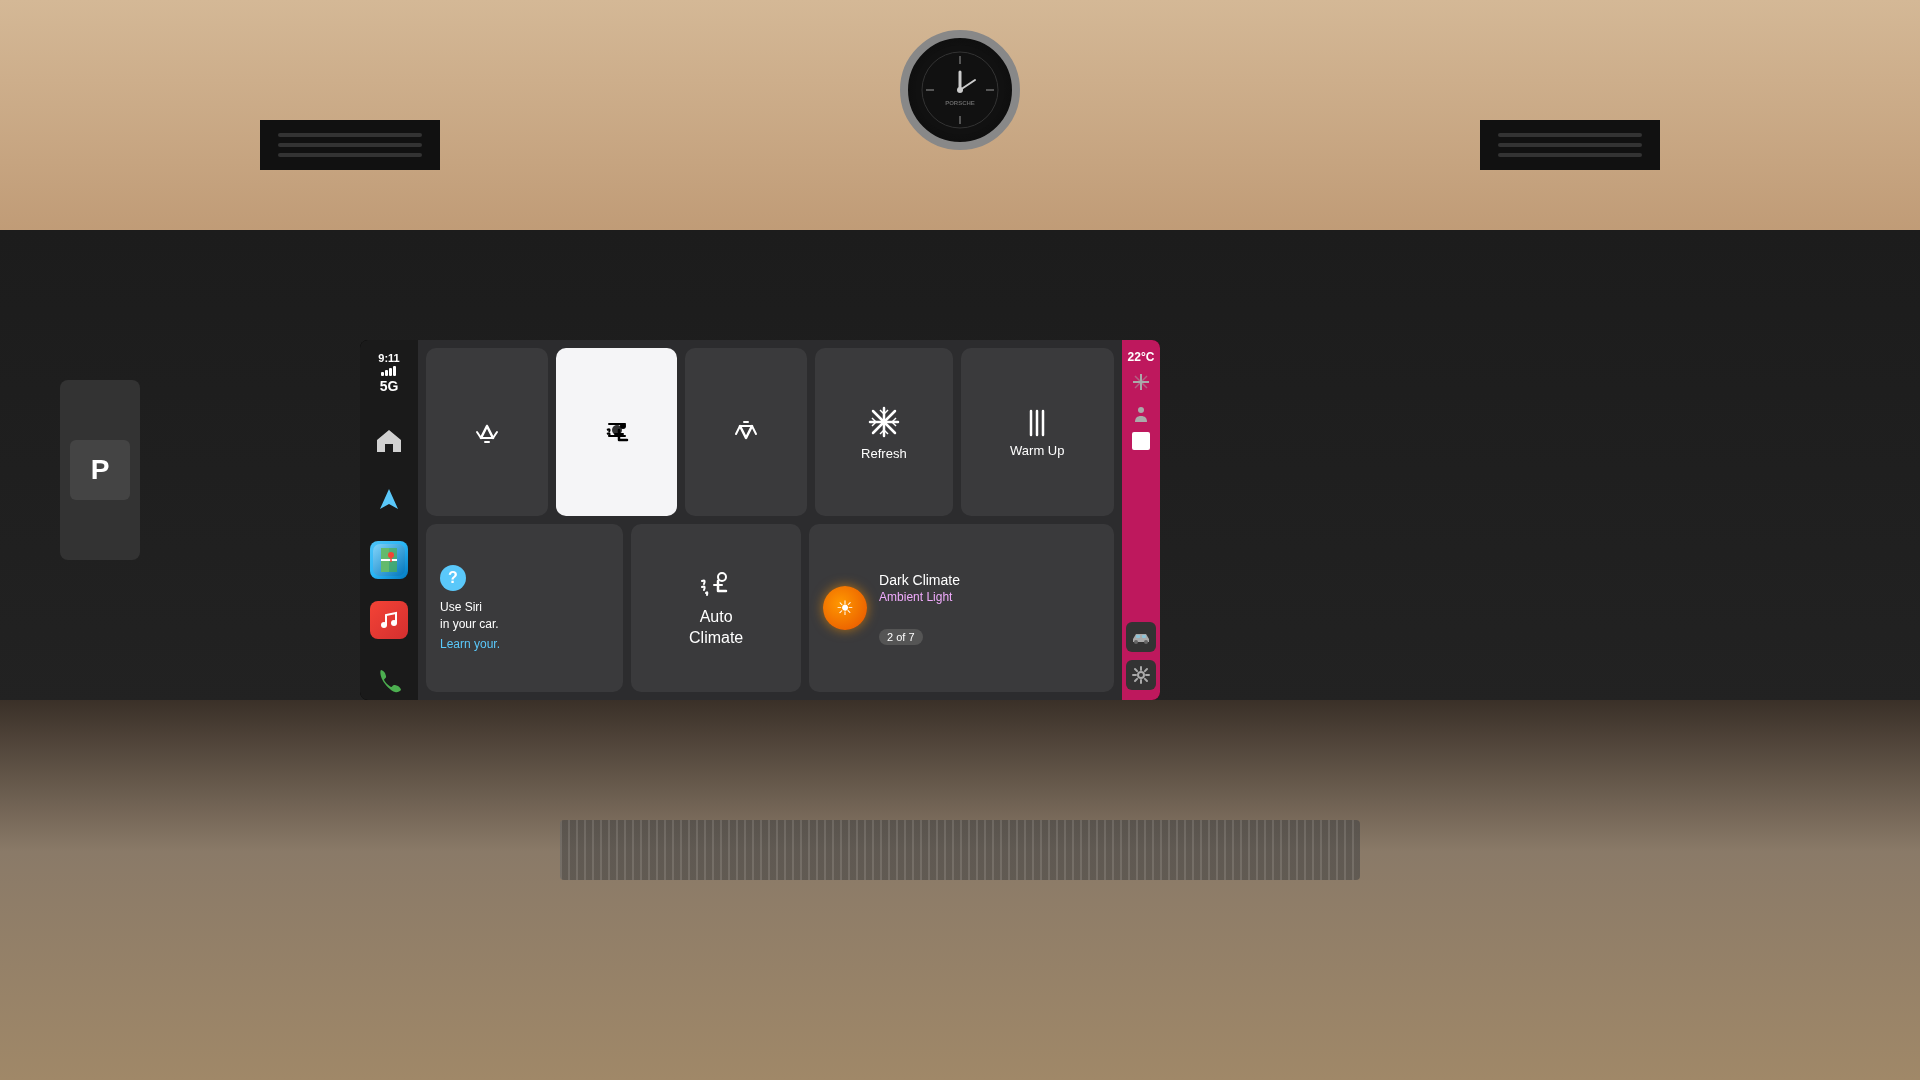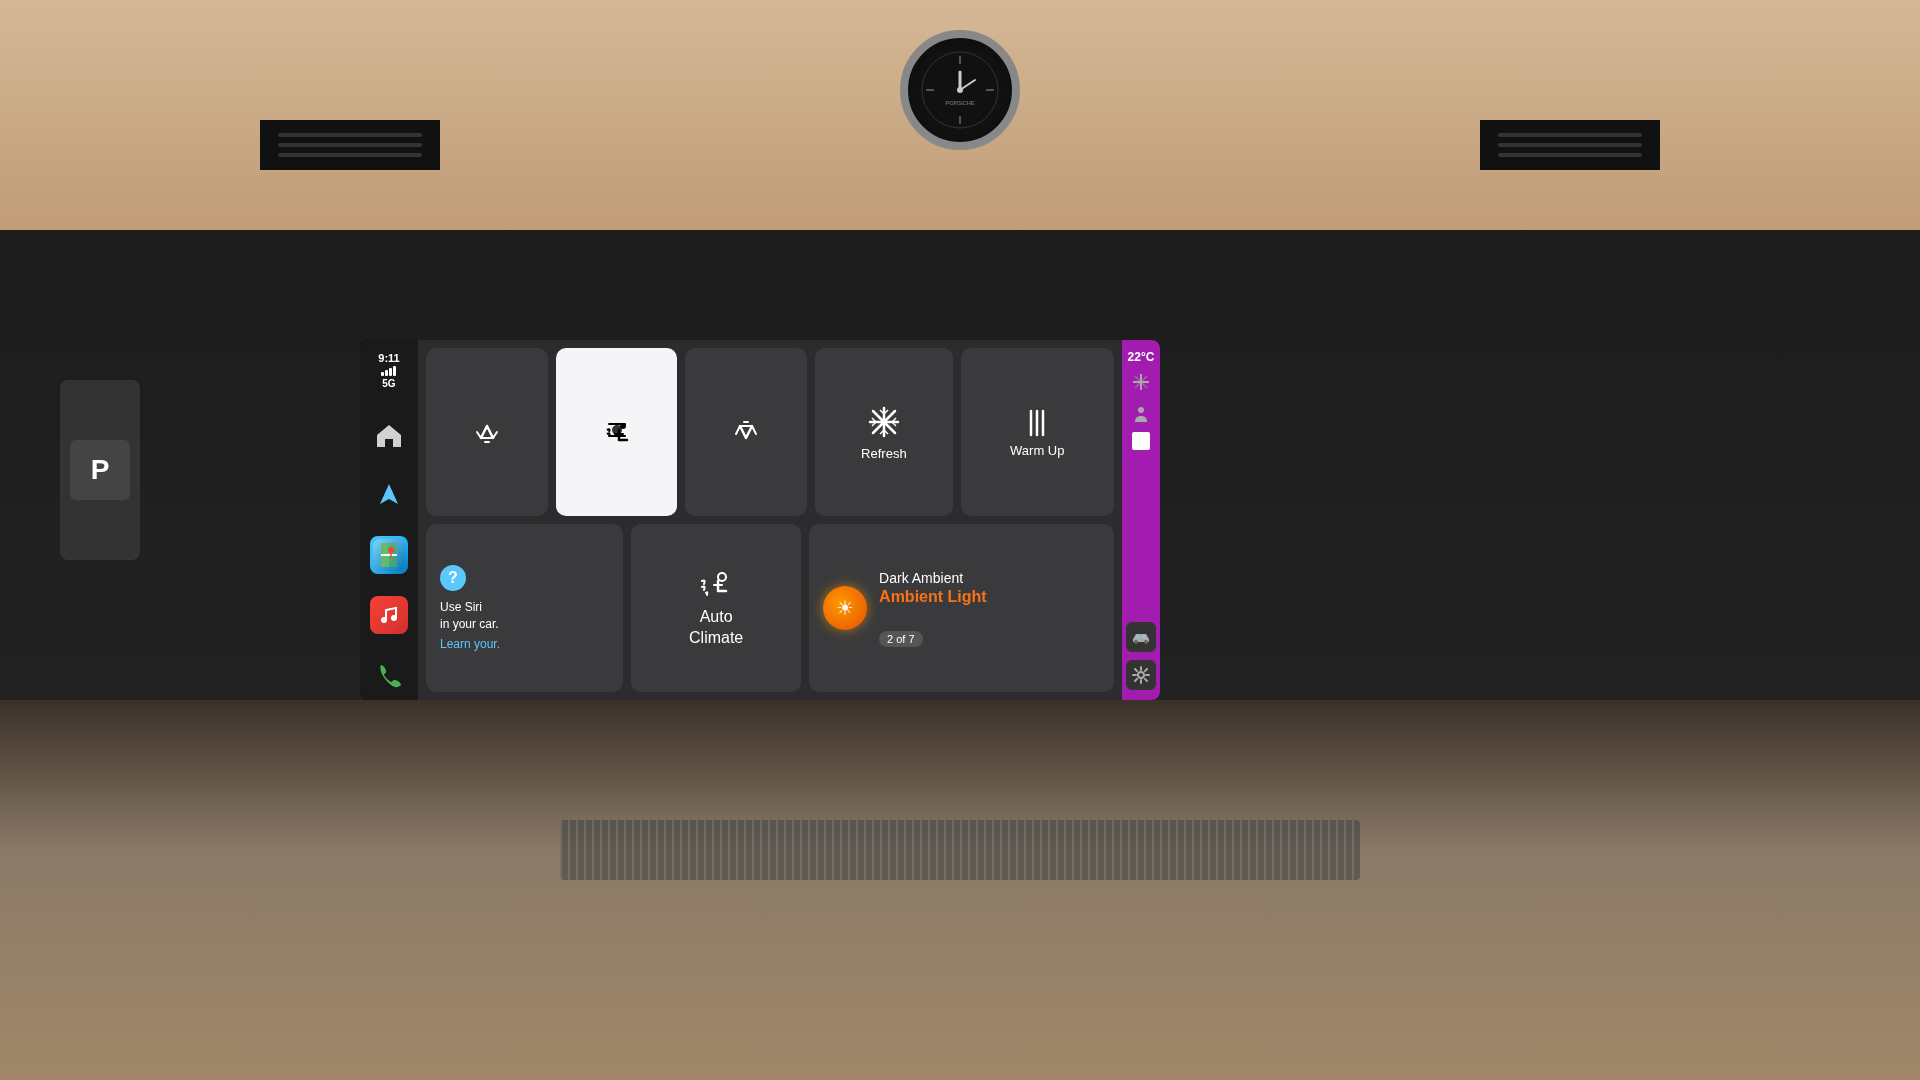--- a/index.html
+++ b/index.html
@@ -162,21 +162,21 @@
       gap: 1px;
       margin: 2px 0;
     }
     .signal-bar {
       background: #fff;
       width: 3px;
       border-radius: 1px;
     }
     .status-5g {
       color: #fff;
-      font-size: 10px;
+      font-size: 14px;
       font-weight: 700;
     }
 
     .sidebar-icon {
       width: 44px;
       height: 44px;
       border-radius: 8px;
       display: flex;
       align-items: center;
       justify-content: center;
@@ -413,39 +413,38 @@
       display: flex;
       flex-direction: column;
       gap: 2px;
     }
     .ambient-title {
       color: #fff;
       font-size: 14px;
       font-weight: 500;
     }
     .ambient-subtitle {
-      color: #f97316;
-      font-size: 16px;
-      font-weight: bold;
+      color: #f0abfc;
+      font-size: 12px;
     }
     .ambient-page {
       margin-top: 23px;
       background: #555;
       border-radius: 10px;
       padding: 2px 8px;
       color: #fff;
       font-size: 11px;
       display: inline-block;
       width: fit-content;
     }
 
     
     .right-panel {
       width: 38px;
-      background: #a21caf;
+      background: #be185d;
       display: flex;
       flex-direction: column;
       align-items: center;
       justify-content: space-between;
       padding: 10px 0;
       flex-shrink: 0;
     }
 
     .right-panel-top {
       display: flex;
@@ -741,21 +740,21 @@
           <span>Auto</span><br>
           <span>Climate</span>
         </span>
       </div>
 
       <div class="ambient-card">
         <div class="ambient-orb">
           <span class="ambient-sun">☀</span>
         </div>
         <div class="ambient-text">
-          <span class="ambient-title">Dark Ambient</span>
+          <span class="ambient-title">Dark Climate</span>
           <span class="ambient-subtitle">Ambient Light</span>
           <span class="ambient-page">2 of 7</span>
         </div>
       </div>
 
     </div>
 
   </div>
 
   <div class="right-panel">

